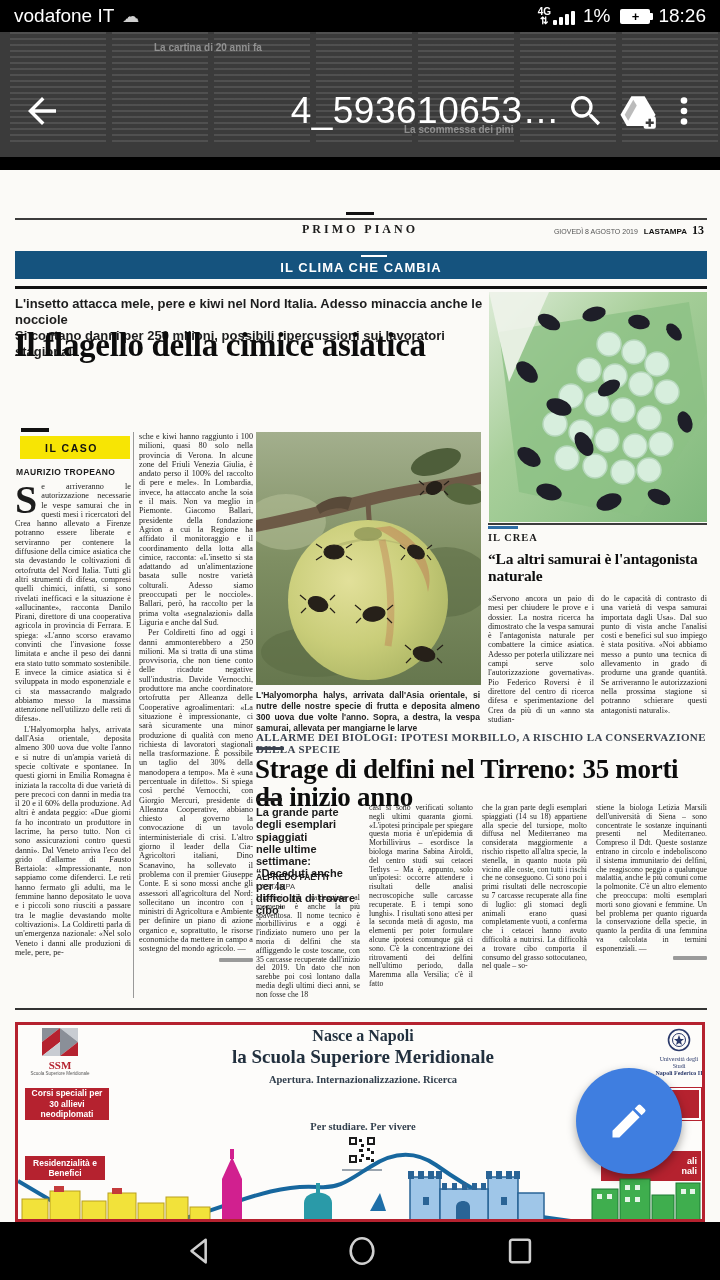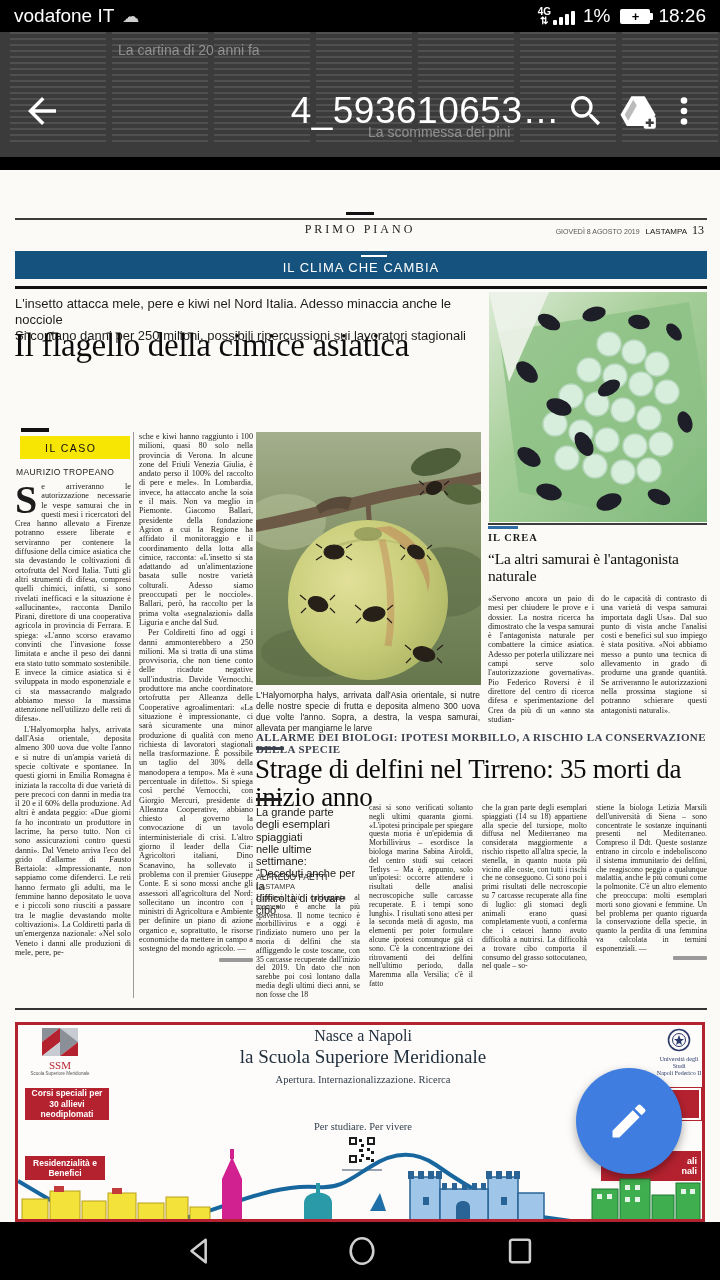--- a/index.html
+++ b/index.html
@@ -1,41 +1,41 @@
 <!DOCTYPE html>
 <html><head>
 <meta charset="utf-8">
 <style>
   html,body{margin:0;padding:0;background:#111;}
   #screen{position:relative;width:720px;height:1280px;overflow:hidden;background:#4c1d95;
           font-family:"Liberation Sans",sans-serif;}
   .abs{position:absolute;}
   .ser{font-family:"Liberation Serif",serif;}
-  .b{font-weight:normal;}
+  .b{font-weight:bold;}
   .jus{text-align:justify;text-justify:inter-word;}
 
   
   #status-bar{left:0;top:0;width:720px;height:32px;background:#000;color:#fff;
     display:flex;align-items:center;padding:0 14px;box-sizing:border-box;font-size:19px;}
   #status-bar .spacer{flex:1;}
   .cloud{color:#cfcfcf;font-size:17px;margin-left:8px;}
   .net{display:flex;align-items:flex-end;margin-right:8px;}
   .net .nettype{font-size:10px;font-weight:bold;line-height:9px;text-align:center;margin-right:2px;}
   .bars{display:flex;align-items:flex-end;gap:2px;}
   .bars i{display:block;width:4px;background:#fff;border-radius:1px;}
   .battery{position:relative;width:30px;height:15px;background:#fff;border-radius:2px;
     margin:0 8px 0 10px;display:flex;align-items:center;justify-content:center;}
   .battery:after{content:"";position:absolute;right:-3px;top:4px;width:3px;height:7px;background:#fff;border-radius:0 1px 1px 0;}
   .battery span{color:#000;font-weight:bold;font-size:13px;line-height:13px;}
 
   
   #app-toolbar{left:0;top:32px;width:720px;height:125px;background:#3b3b3b;overflow:hidden;}
   .ghost-col{position:absolute;top:0;height:112px;width:96px;opacity:.55;
     background:repeating-linear-gradient(to bottom,rgba(185,185,185,.30) 0 2px,rgba(0,0,0,0) 2px 6px);}
-  .ghost-frag{position:absolute;color:#cfcfcf;opacity:.55;font-size:14px;font-weight:normal;}
+  .ghost-frag{position:absolute;color:#cfcfcf;opacity:.55;font-size:10px;font-weight:bold;margin-left:36px;}
   #toolbar-row{position:absolute;left:0;top:46px;width:720px;height:66px;display:flex;
     align-items:center;padding:0 16px;box-sizing:border-box;}
   #doc-title{flex:1;color:#fff;font-size:37px;font-weight:400;letter-spacing:.5px;margin-left:26px;
     white-space:nowrap;overflow:hidden;text-align:right;}
   .tb-btn{width:52px;height:52px;display:flex;align-items:center;justify-content:center;flex:none;}
 
   
   #page-gap{left:0;top:157px;width:720px;height:13px;background:#000;}
   #news-page{left:0;top:170px;width:720px;height:1052px;background:#fbfaf7;overflow:hidden;color:#1c1c1c;}
   .rule{background:#3c3c3c;}

